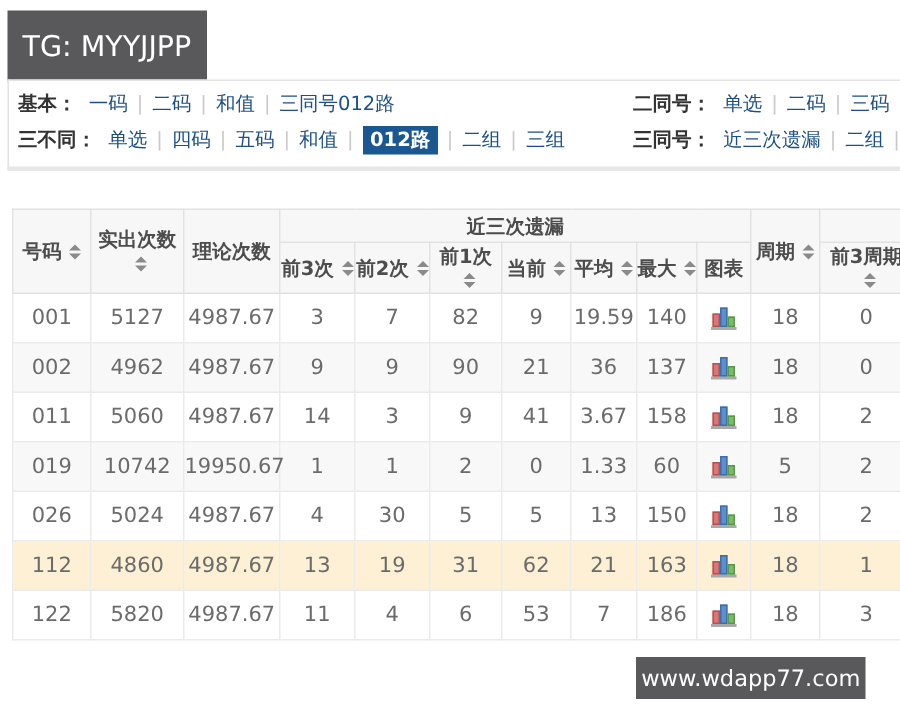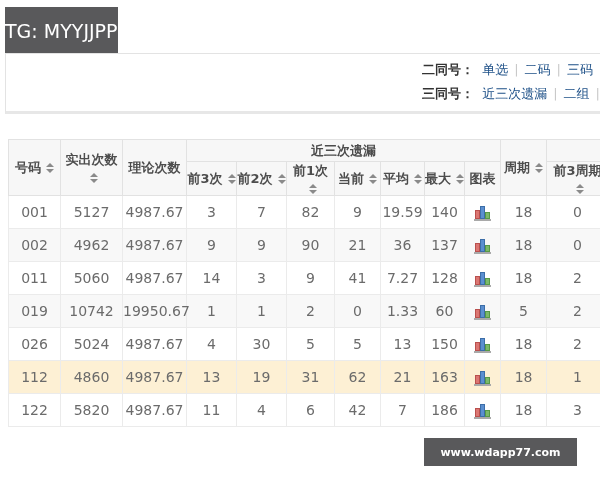--- a/index.html
+++ b/index.html
@@ -7,22 +7,22 @@
     width:600px;height:480px;position:relative;overflow:hidden;
     background:#ffffff;
     font-family:"DejaVu Sans","Liberation Sans",sans-serif;
     -webkit-font-smoothing:antialiased;
   }
   
   .badge{
     position:absolute;background:#59595b;color:#fff;
     display:flex;align-items:center;justify-content:center;
   }
-  .badge-top{left:5px;top:7px;height:48px;padding:0 0;font-size:19px;}
-  .badge-bottom{left:424px;top:438px;width:153px;height:28px;font-size:11px;font-weight:bold;}
+  .badge-top{left:5px;top:7px;height:48px;padding:0 10px;font-size:19px;}
+  .badge-bottom{left:424px;top:438px;width:153px;height:28px;font-size:15px;}
   
   .nav-panel{
     position:absolute;left:5px;top:53px;width:680px;background:#fff;
     border:1px solid #e3e3e3;border-bottom:3px solid #e7e7e7;
     padding:4px 0 5px 0;box-sizing:border-box;
   }
   .nav-row{position:relative;height:24px;line-height:24px;font-size:13px;white-space:nowrap;}
   .nav-group{position:absolute;top:0;white-space:nowrap;}
   .nav-left{left:6px;}
   .nav-right{left:416px;}
@@ -64,27 +64,35 @@
 </head>
 <body>
 
 <div class="badge badge-top">
   <span>TG: MYYJJPP</span>
 </div>
 
 <div class="nav-panel">
 
   <div class="nav-row">
+    <span class="nav-group nav-left">
+      <span class="nav-label">基本：</span>
+      <span class="navlink">一码</span><span class="sep">|</span><span class="navlink">二码</span><span class="sep">|</span><span class="navlink">和值</span><span class="sep">|</span><span class="navlink">三同号012路</span>
+    </span>
     <span class="nav-group nav-right">
       <span class="nav-label">二同号：</span>
       <span class="navlink">单选</span><span class="sep">|</span><span class="navlink">二码</span><span class="sep">|</span><span class="navlink">三码</span><span class="sep">|</span>
     </span>
   </div>
 
   <div class="nav-row">
+    <span class="nav-group nav-left">
+      <span class="nav-label">三不同：</span>
+      <span class="navlink">单选</span><span class="sep">|</span><span class="navlink">四码</span><span class="sep">|</span><span class="navlink">五码</span><span class="sep">|</span><span class="navlink">和值</span><span class="sep">|</span><span class="navlink active">012路</span><span class="sep">|</span><span class="navlink">二组</span><span class="sep">|</span><span class="navlink">三组</span>
+    </span>
     <span class="nav-group nav-right">
       <span class="nav-label">三同号：</span>
       <span class="navlink">近三次遗漏</span><span class="sep">|</span><span class="navlink">二组</span><span class="sep">|</span>
     </span>
   </div>
 
 </div>
 
 <table class="stat">
   <colgroup>
@@ -151,22 +159,22 @@
       <td>0</td>
     </tr>
     <tr>
       <td>011</td>
       <td>5060</td>
       <td>4987.67</td>
       <td>14</td>
       <td>3</td>
       <td>9</td>
       <td>41</td>
-      <td>7.27</td>
-      <td>128</td>
+      <td>3.67</td>
+      <td>158</td>
       <td><span class="chart-icon"><i class="base"></i><i class="r"></i><i class="b"></i><i class="g"></i></span></td>
       <td>18</td>
       <td>2</td>
     </tr>
     <tr>
       <td>019</td>
       <td>10742</td>
       <td>19950.67</td>
       <td>1</td>
       <td>1</td>
@@ -206,21 +214,21 @@
       <td>18</td>
       <td>1</td>
     </tr>
     <tr>
       <td>122</td>
       <td>5820</td>
       <td>4987.67</td>
       <td>11</td>
       <td>4</td>
       <td>6</td>
-      <td>42</td>
+      <td>53</td>
       <td>7</td>
       <td>186</td>
       <td><span class="chart-icon"><i class="base"></i><i class="r"></i><i class="b"></i><i class="g"></i></span></td>
       <td>18</td>
       <td>3</td>
     </tr>
   </tbody>
 </table>
 
 <div class="badge badge-bottom">

